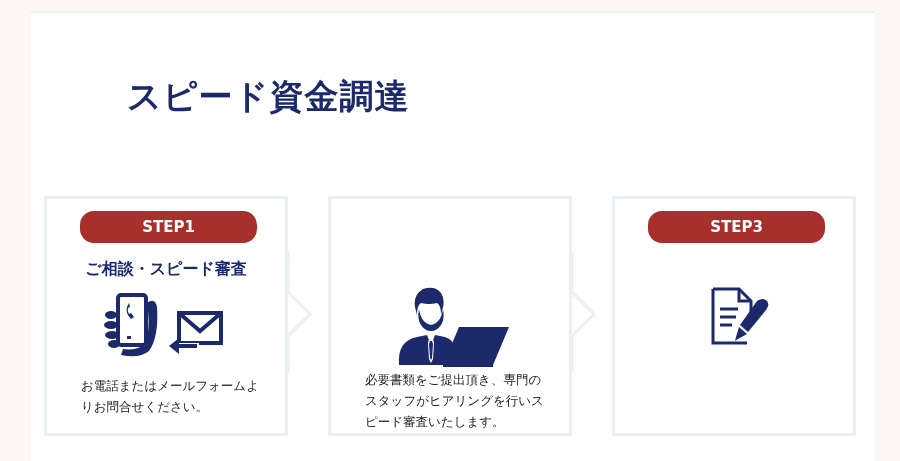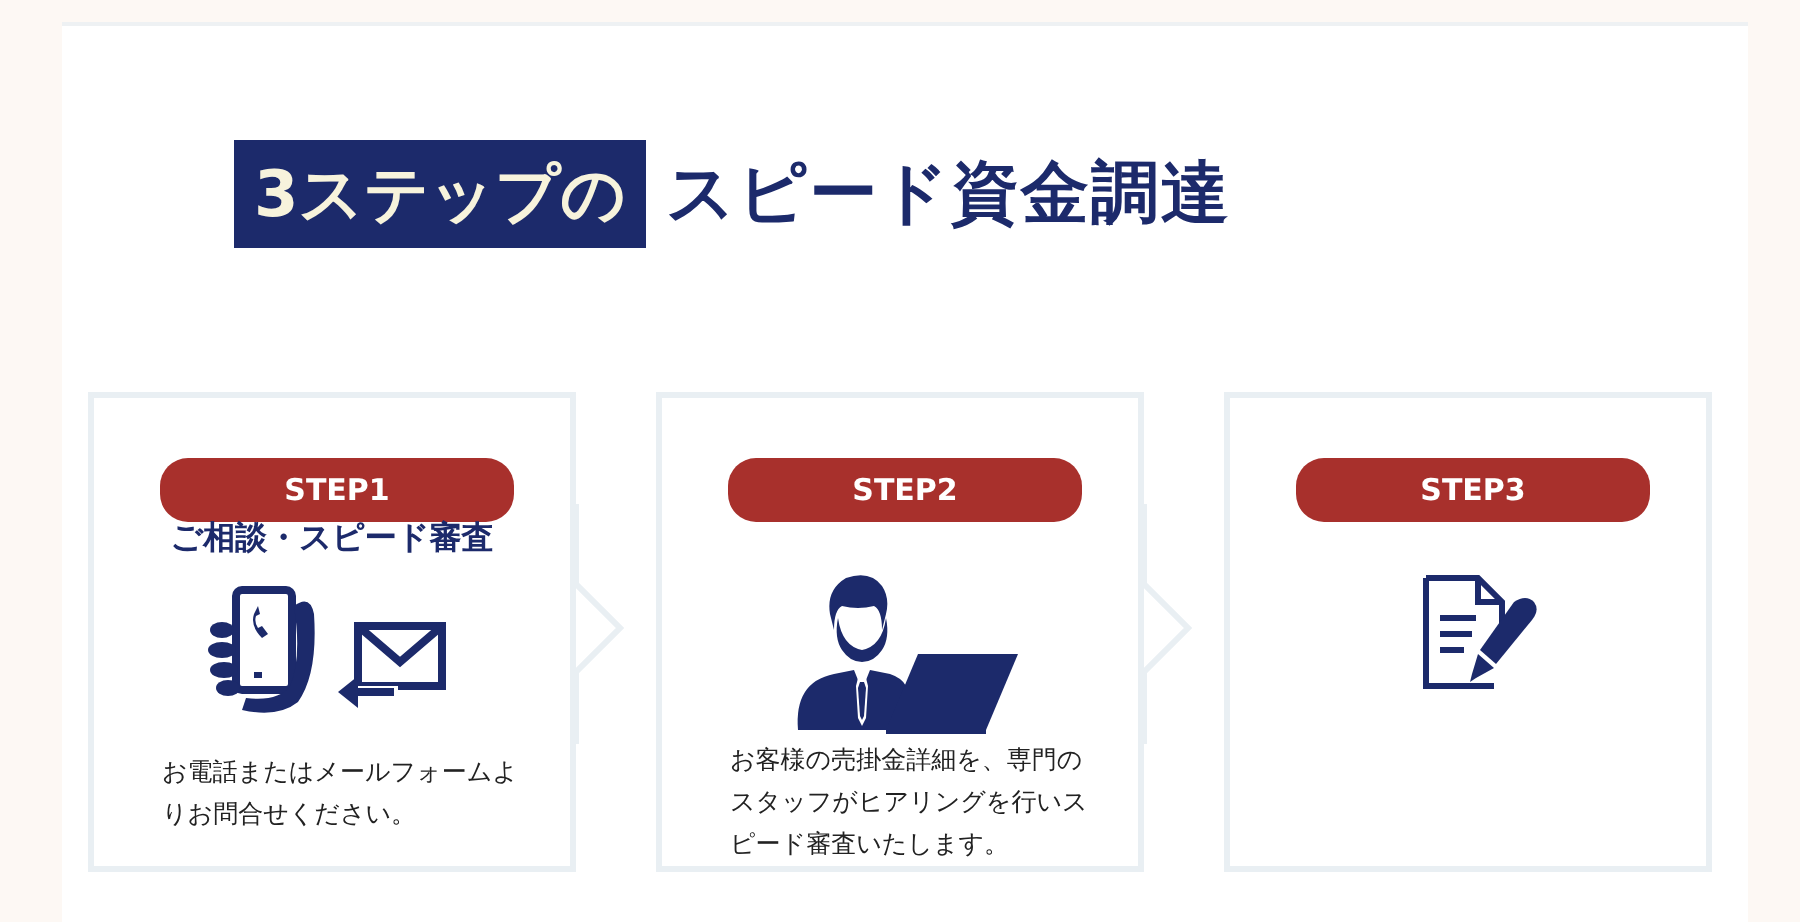--- a/index.html
+++ b/index.html
@@ -33,42 +33,41 @@
     border:3px solid #e9eff3;
     box-sizing:border-box;
   }
   .step1 { left:44px; }
   .step2 { left:328px; }
   .step3 { left:612px;padding-left:28px; }
   .arrow {
     position:absolute; top:252px; width:26px; height:120px;
   }
   .badge {
-    position:absolute; left:33px; top:30px; width:177px; height:32px;
+    position:absolute; left:33px; top:12px; width:177px; height:32px;
     background:#a8302c; border-radius:14px;
     color:#fff; font-weight:bold; font-size:15px;
     text-align:center; line-height:32px;
   }
   .step-title {
     position:absolute; left:0; right:0; top:60px; text-align:center;
     color:#1c2a6b; font-weight:bold; font-size:16px;
   }
   .icon { position:absolute; }
   .desc {
     position:absolute; left:34px; right:16px;
     color:#222; font-size:12.5px; line-height:21px;
   }
 </style>
 </head>
 <body>
 
 <div class="panel"></div>
 
 <div class="heading">
-  <span class="heading-box">3ステップの</span>
   <span class="heading-rest">スピード資金調達</span>
 </div>
 
 <div class="step step1">
   <div class="badge">STEP1</div>
   <div class="step-title">ご相談・スピード審査</div>
   <svg class="icon" style="left:56px;top:94px" width="130" height="66" viewBox="0 0 130 66">
     <g fill="#1c2a6b">
       <rect x="15" y="2" width="28" height="50" rx="3" fill="none" stroke="#1c2a6b" stroke-width="4"></rect>
       <path d="M24 14 q-2 6 4 12 l3 -2 -3 -4 -2 1 q-2 -3 -1 -6 l2 -1 -1 -4z"></path>
@@ -90,33 +89,32 @@
     </g>
   </svg>
   <div class="desc" style="top:176px">お電話またはメールフォームよりお問合せください。</div>
 </div>
 
 <svg class="arrow" style="left:286px" viewBox="0 0 26 120">
   <path d="M2 0 V40 L24 62 L2 84 V120" fill="#fff" stroke="#e9eff3" stroke-width="3"></path>
 </svg>
 
 <div class="step step2">
-  <div class="badge">STEP2</div>
   <svg class="icon" style="left:60px;top:88px" width="130" height="80" viewBox="0 0 130 80">
     <g fill="#1c2a6b">
       <path d="M32 2 q12 -4 18 4 q4 6 2 14 l-2 8 q0 -10 -4 -12 q-8 2 -16 0 q-4 2 -4 12 l-2 -8 q-2 -12 8 -18z"></path>
       <path d="M28 22 q2 14 12 16 q10 -2 12 -16 q2 10 -2 16 q-4 6 -10 6 q-6 0 -10 -6 q-4 -6 -2 -16z"></path>
       <path d="M8 78 q-2 -24 18 -28 l10 -2 4 10 4 -10 10 2 q6 2 8 6 v22z"></path>
       <path d="M38 52 h4 l1 4 -1 16 -2 4 -2 -4 -1 -16z" fill="#fff"></path>
       <path d="M39 54 h2 l1 3 -1 14 -1 2 -1 -2 -1 -14z"></path>
       <path d="M68 40 h50 l-16 38 h-50z"></path>
       <rect x="52" y="76" width="50" height="4"></rect>
     </g>
   </svg>
-  <div class="desc" style="top:170px">お客様の売掛金詳細を、専門のスタッフがヒアリングを行いスピード審査いたします。</div>
+  <div class="desc" style="top:170px">必要書類をご提出頂き、専門のスタッフがヒアリングを行いスピード審査いたします。</div>
 </div>
 
 <svg class="arrow" style="left:570px" viewBox="0 0 26 120">
   <path d="M2 0 V40 L24 62 L2 84 V120" fill="#fff" stroke="#e9eff3" stroke-width="3"></path>
 </svg>
 
 <div class="step step3">
   <div class="badge">STEP3</div>
   <svg class="icon" style="left:96px;top:88px" width="64" height="58" viewBox="0 0 64 58">
     <g fill="none" stroke="#1c2a6b" stroke-width="3">

